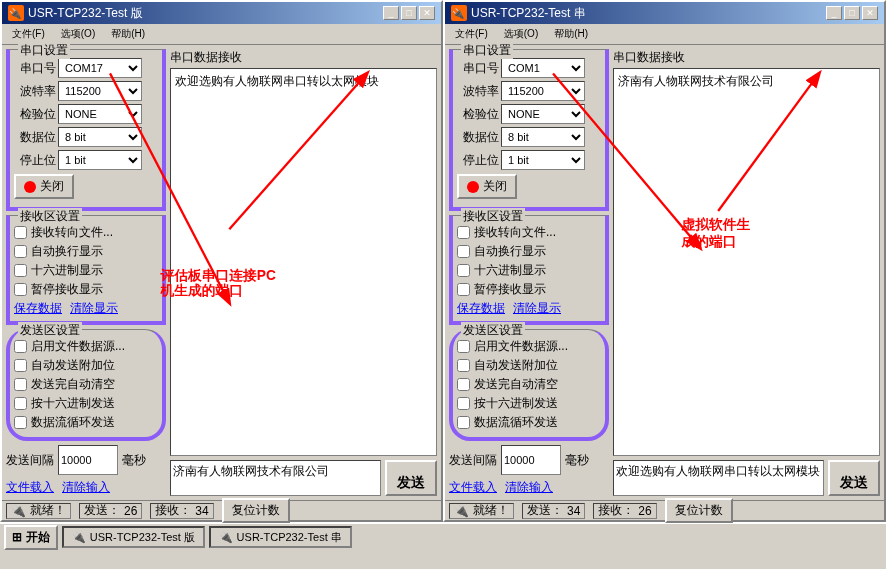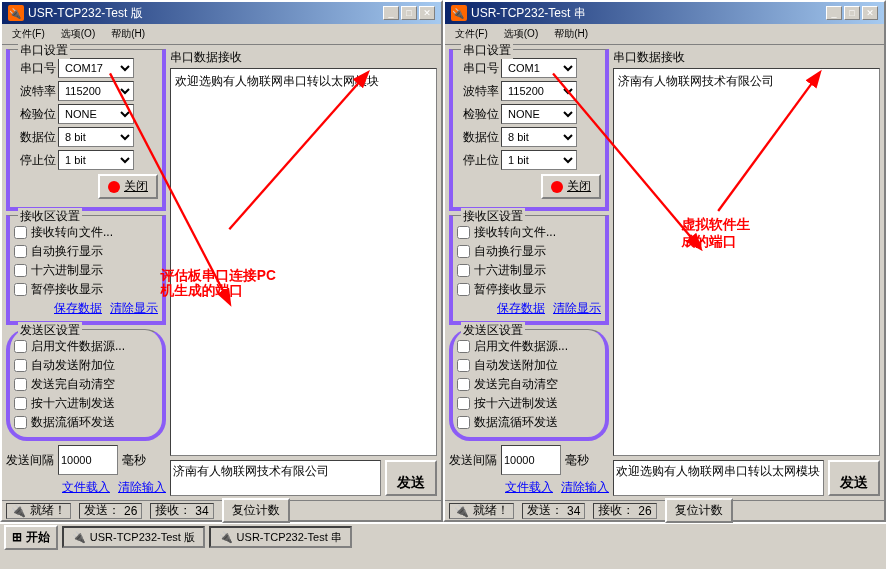--- a/index.html
+++ b/index.html
@@ -80,41 +80,40 @@
     .form-label { width: 42px; font-size: 12px; text-align: right; flex-shrink: 0; }
     
     select {
       height: 20px;
       font-size: 11px;
       background: white;
       border: 1px solid #808080;
       border-top-color: #404040;
       border-left-color: #404040;
       padding: 0 2px;
-      width: 76px;
+      width: 84px;
     }
     
     .btn {
       background: #d4d0c8;
       border: 2px solid #fff;
       border-right-color: #808080;
       border-bottom-color: #808080;
       padding: 2px 8px;
       cursor: pointer;
       font-size: 12px;
       display: flex;
       align-items: center;
       gap: 4px;
     }
     
     .close-btn {
       margin: 4px auto;
       display: flex;
-      justify-content: flex-end;
-      text-decoration: underline;
+      justify-content: flex-start;
     }
     
     .red-dot { 
       width: 12px; height: 12px; 
       background: red; 
       border-radius: 50%;
       display: inline-block;
     }
     
     .recv-area {
@@ -135,21 +134,21 @@
     }
     
     .checkbox-row {
       display: flex;
       gap: 4px;
       margin-bottom: 2px;
       font-size: 12px;
     }
     .checkbox-row input[type=checkbox] { margin: 0; }
     
-    .link-row { display: flex; gap: 8px; margin-top: 2px; justify-content: flex-end; }
+    .link-row { display: flex; gap: 8px; margin-top: 2px; }
     .link { color: #0000ff; text-decoration: underline; cursor: pointer; font-size: 12px; }
     
     .send-group { margin-bottom: 4px; border-radius: 21px; }
     
     .send-interval-row {
       display: flex;
       align-items: center;
       gap: 4px;
       margin: 4px 0;
       font-size: 12px;

